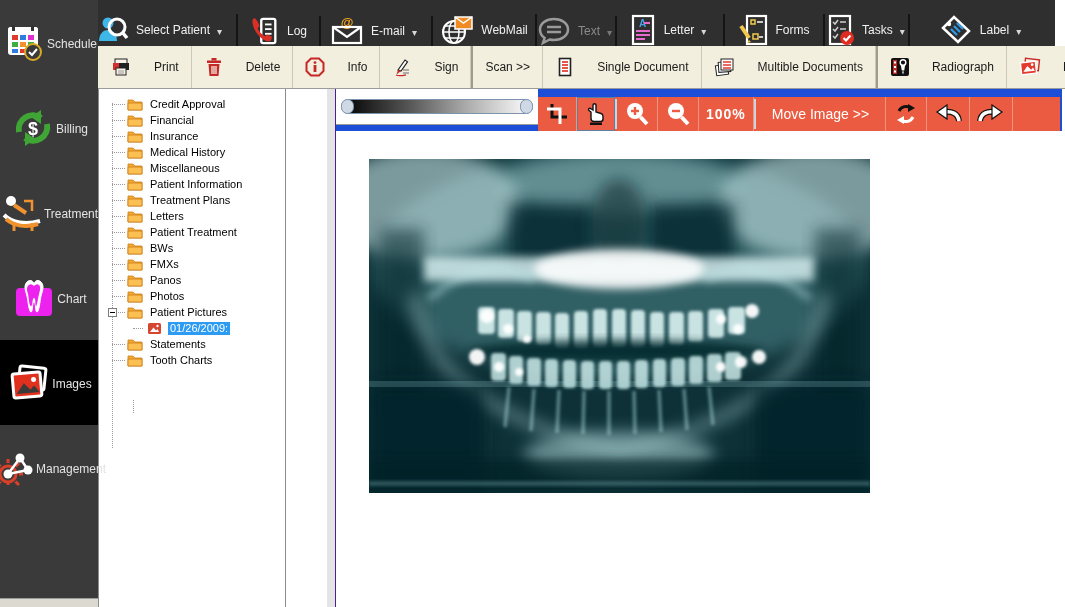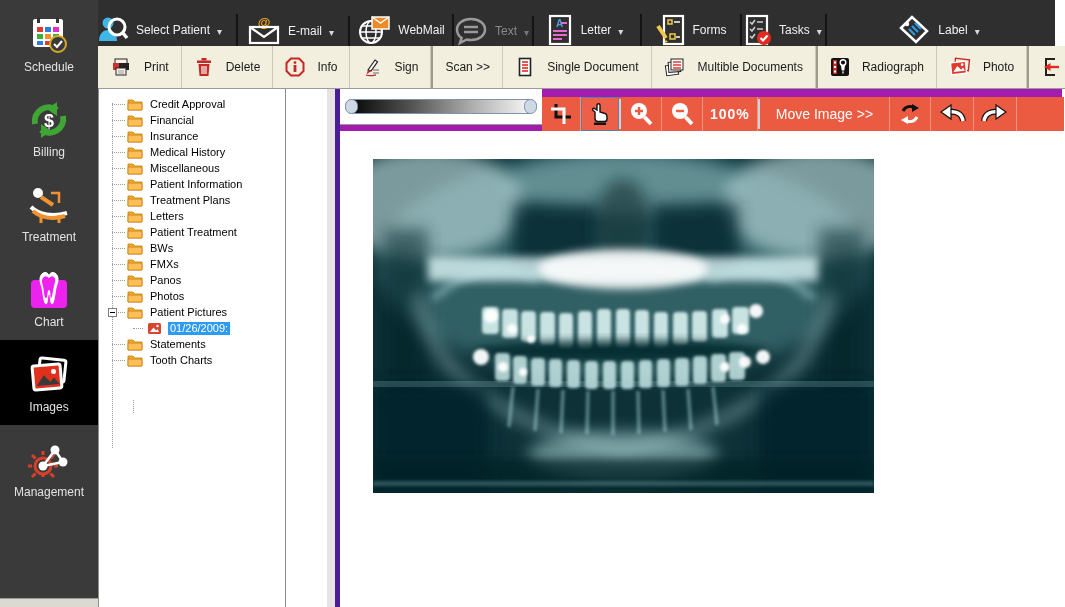--- a/index.html
+++ b/index.html
@@ -2,38 +2,38 @@
 <html><head>
 <meta charset="utf-8">
 <style>
   * { margin:0; padding:0; box-sizing:border-box; }
   body { font-family:"Liberation Sans", sans-serif; background:#fff; }
   .app { position:relative; width:1065px; height:607px; background:#fff; overflow:hidden; }
 
   
   .sidebar { position:absolute; left:0; top:0; width:98px; height:598px; background:#3a3a3a; z-index:5; }
   .sidebar-bottom { position:absolute; left:0; top:598px; width:98px; height:9px; background:#dcd9d1; border-top:1px solid #9b9b9b; }
-  .sb-item { height:85px; display:flex; flex-direction:column; align-items:center; justify-content:center; cursor:pointer; }
+  .sb-item { height:85px; display:flex; align-items:center; justify-content:center; cursor:pointer; }
   .sb-item.selected { background:#000; }
   .sb-ico { width:46px; height:46px; display:flex; align-items:center; justify-content:center; }
   .sb-label { margin-top:2px; font-size:12px; color:#e3e3e3; }
 
   
   .tb1 { position:absolute; left:88px; top:0; width:967px; height:46px; background:#2f2f2f; display:flex;align-items:flex-end; }
   .tb1-btn { display:flex; align-items:center; justify-content:center; gap:7px; border-right:2px solid #141414; cursor:pointer; }
   .tb1-btn:last-child { border-right:none; flex:1; }
   .tb1-label { font-size:12px; color:#f0f0f0; white-space:nowrap; }
   .tb1-btn.disabled .tb1-label { color:#8a8a8a; }
   .caret { width:10px; }
   .caret::after { content:"▾"; color:#d8d8d8; font-size:10px; }
   .disabled .caret::after { color:#777; }
 
   
   .tb2 { position:absolute; left:98px; top:46px; width:967px; height:43px; background:#f2efde; border-bottom:1px solid #9b9b9b; display:flex; align-items:stretch; }
-  .tb2-btn { display:flex; align-items:center; justify-content:center; gap:12px; padding:0 12px; border-right:1px solid #cdc9b6; cursor:pointer; }
+  .tb2-btn { display:flex; align-items:center; justify-content:center; gap:22px; padding:0 12px; border-right:1px solid #cdc9b6; cursor:pointer; }
   .tb2-btn.group-start { border-left:2px solid #9f9c8d; }
   .tb2-label { font-size:12px; color:#1a1a1a; white-space:nowrap; }
 
   
   .tree-panel { position:absolute; left:98px; top:89px; width:188px; height:518px; background:#fff; border-left:1px solid #8c8c8c; border-right:1px solid #8c8c8c; overflow:hidden; }
   .tree { position:relative; padding-top:7px; }
   .tree-guide { position:absolute; left:13px; top:14px; height:345px; border-left:1px dotted #9a9a9a; }
   .tree-row { position:relative; height:16px; display:flex; align-items:center; padding-left:28px; cursor:pointer; }
   .tree-row::before { content:""; position:absolute; left:13px; top:8px; width:13px; border-top:1px dotted #9a9a9a; }
   .tree-row.child { padding-left:48px; }
@@ -42,21 +42,21 @@
   .t-ico { width:16px; height:13px; margin-right:5px; flex:none; }
   .t-label { font-size:11px; color:#000; white-space:nowrap; padding:0 2px; line-height:13px; }
   .t-label.selected { background:#2d9bf2; color:#fff; }
   .minus-box { position:absolute; left:9px; top:4px; width:9px; height:9px; background:#fff; border:1px solid #7d7d7d; }
   .minus-box::after { content:""; position:absolute; left:1px; top:3px; width:5px; border-top:1px solid #000; }
 
   
   .splitter { position:absolute; left:327px; top:89px; width:8px; height:518px; background:#e4e4e4; cursor:col-resize; }
 
   
-  .main { position:absolute; left:335px; top:89px; width:727px; height:518px; background:#a21caf; border-left:5px solid #4c1d95; }
+  .main { position:absolute; left:335px; top:89px; width:727px; height:518px; background:#1d4ed8; border-left:1px solid #4c1d95; }
   .viewer-topbar { position:absolute; left:0; top:0; width:100%; height:42px; }
   .slider-zone { position:absolute; left:0; top:0; width:202px; height:36px; border-bottom:1px solid #9b9b9b; display:flex; align-items:center; padding-left:5px; background:#fff; }
   .slider { position:relative; width:192px; height:17px; cursor:pointer; }
   .slider-track { position:absolute; left:0; top:1px; width:192px; height:15px; border-radius:8px; border:1px solid #7d93ad; background:linear-gradient(to right,#000 0%,#555 35%,#aaa 65%,#fff 100%); }
   .slider-cap { position:absolute; top:1px; width:13px; height:15px; border-radius:7px; background:#cfd9e6; border:1px solid #7d93ad; }
   .slider-cap.left { left:0; } .slider-cap.right { right:0; }
   .img-toolbar { position:absolute; left:202px; top:8px; width:522px; height:34px; background:#eb5b41; display:flex; align-items:stretch; }
   .it-btn { display:flex; align-items:center; justify-content:center; padding:0 7px; border-right:1px solid #f2937f; cursor:pointer; }
   .it-btn.selected { border:1px solid #5f7f9e; background:#ec604a; }
   .it-sep { width:2px; background:#c9d6e0; margin:2px 0; }
@@ -174,20 +174,32 @@
           <circle cx="11" cy="9" r="5.5" fill="#3fb6e8"></circle>
           <path d="M2 27c0-8 5-11 9-11s9 3 9 11z" fill="#3fb6e8"></path>
           <circle cx="20" cy="13" r="8" fill="none" stroke="#fff" stroke-width="3"></circle>
           <line x1="25.5" y1="18.5" x2="30" y2="24" stroke="#fff" stroke-width="3.5"></line>
         </svg>
       </span>
       <span class="tb1-label">Select Patient</span>
       <span class="caret"></span>
     </div>
 
+    <div class="tb1-btn" style="width:83px">
+      <span>
+        <svg width="30" height="30" viewBox="0 0 32 32">
+          <rect x="12" y="3" width="15" height="26" rx="2" fill="none" stroke="#fff" stroke-width="2.5"></rect>
+          <line x1="16" y1="9" x2="23" y2="9" stroke="#fff" stroke-width="2"></line>
+          <line x1="16" y1="14" x2="23" y2="14" stroke="#fff" stroke-width="2"></line>
+          <line x1="16" y1="19" x2="23" y2="19" stroke="#fff" stroke-width="2"></line>
+          <path d="M5 2C3.3 2.5 2.5 4 2.6 6 3 15 11 25 19 27c1.8.4 3.3-.5 3.8-2.2l.7-2.6-5.2-2.6-2.3 2c-3.4-1.8-6.4-5-7.9-8.6l2.2-2.2L8 5.6z" fill="#d93025"></path>
+        </svg>
+      </span>
+      <span class="tb1-label">Log</span>
+    </div>
 
     <div class="tb1-btn" style="width:112px">
       <span>
         <svg width="34" height="30" viewBox="0 0 34 30">
           <text x="17" y="11" font-size="13" font-weight="bold" fill="#f5a623" text-anchor="middle">@</text>
           <rect x="3" y="11" width="28" height="16" fill="none" stroke="#fff" stroke-width="2.2"></rect>
           <path d="M3 11l14 10 14-10" fill="none" stroke="#fff" stroke-width="2.2"></path>
         </svg>
       </span>
       <span class="tb1-label">E-mail</span>

